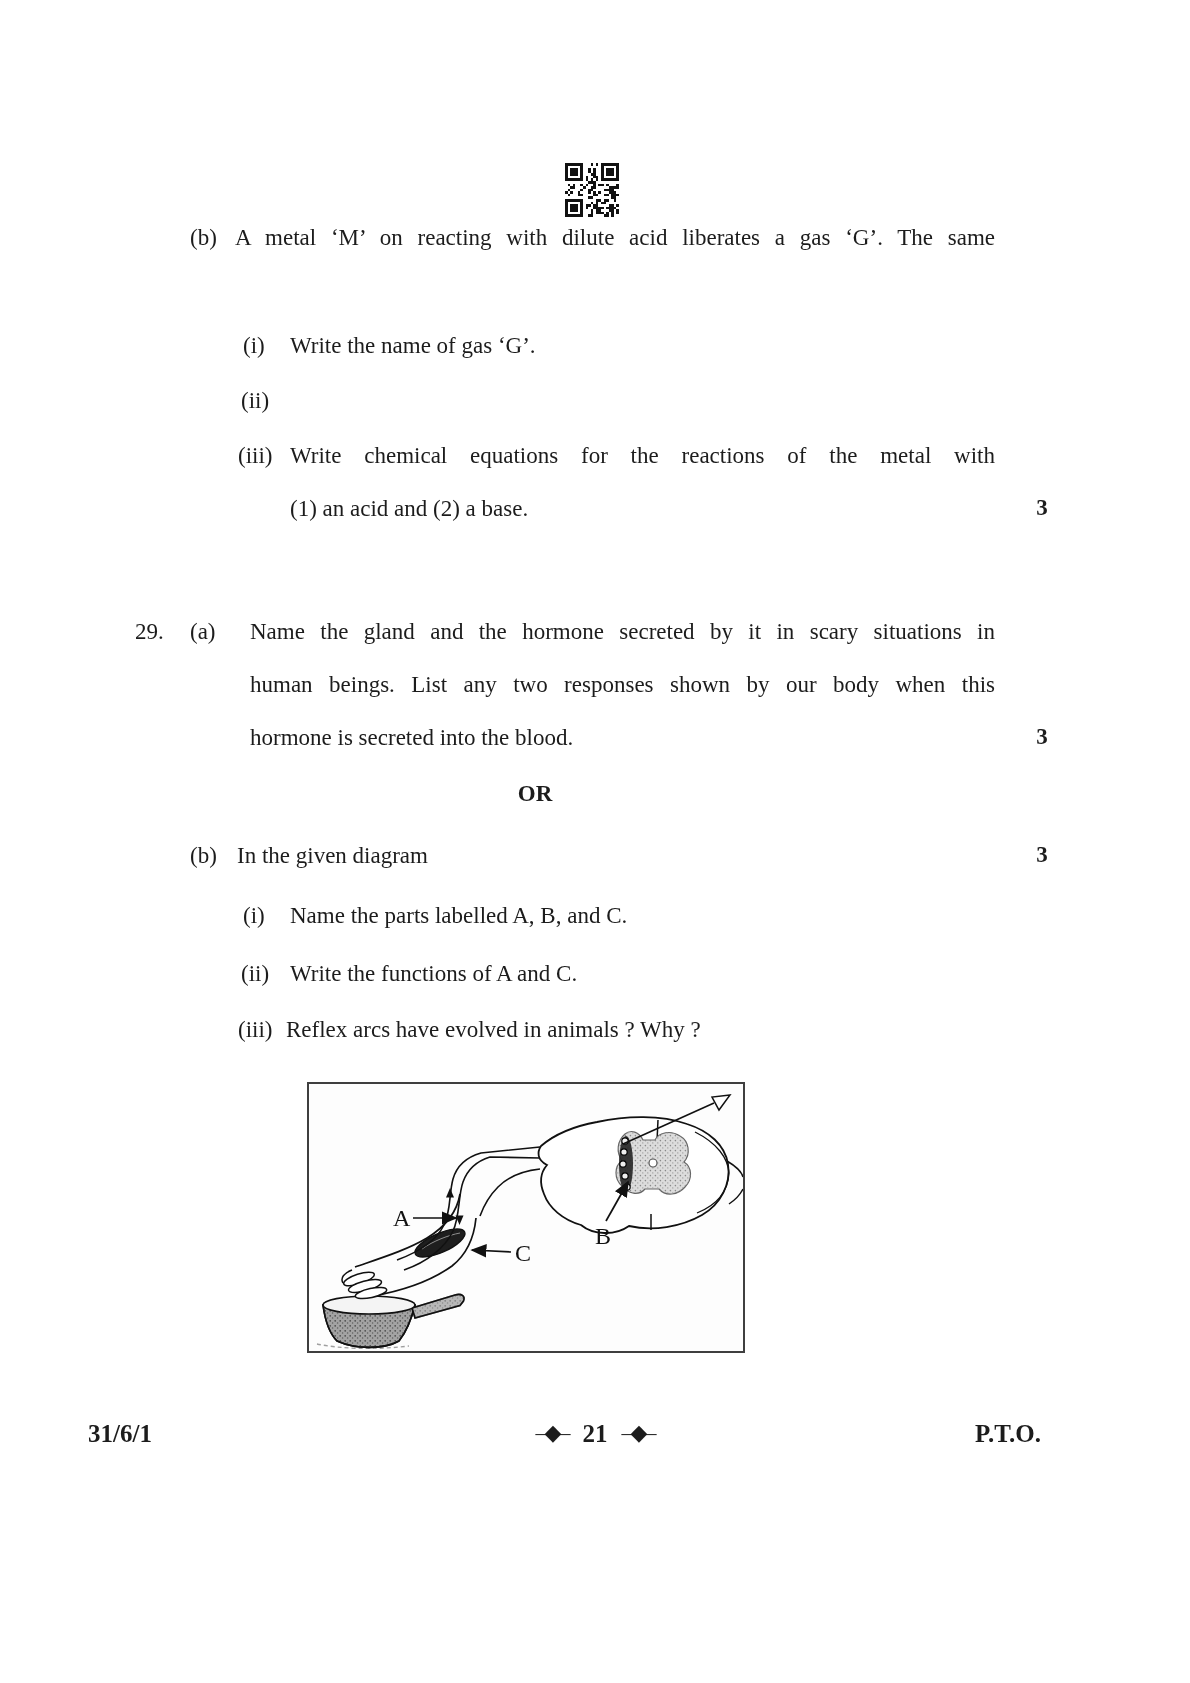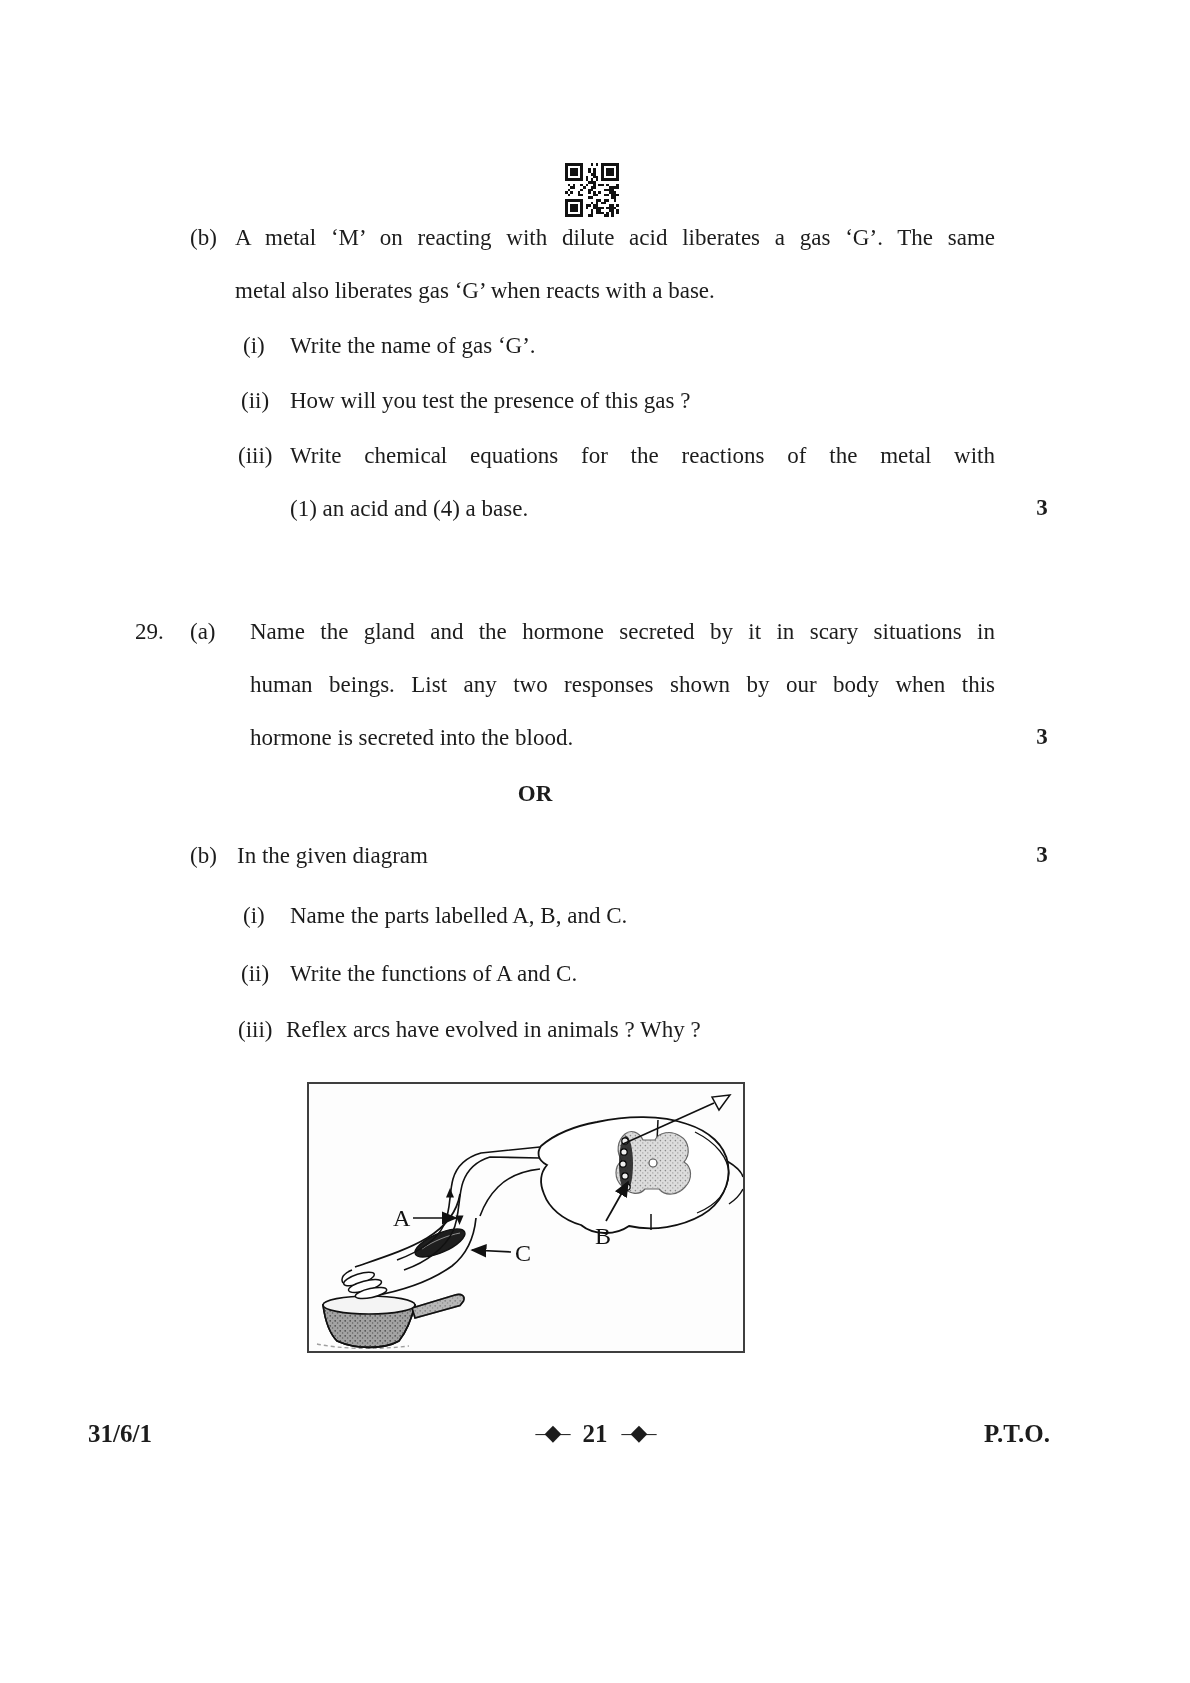--- a/index.html
+++ b/index.html
@@ -162,31 +162,29 @@
       <rect x="14" y="0" width="7" height="7" fill="#111"></rect>
       <rect x="15" y="1" width="5" height="5" fill="#fff"></rect>
       <rect x="16" y="2" width="3" height="3" fill="#111"></rect>
       <rect x="0" y="14" width="7" height="7" fill="#111"></rect>
       <rect x="1" y="15" width="5" height="5" fill="#fff"></rect>
       <rect x="2" y="16" width="3" height="3" fill="#111"></rect>
     </svg>
 
   <div class="ln" style="left:190px; top:224px;">(b)</div>
   <div class="ln just" style="left:235px; top:224px; width:760px;">A metal ‘M’ on reacting with dilute acid liberates a gas ‘G’. The same</div>
-  <div class="ln" style="left:235px; top:277px;">metal also liberates gas ‘G’ when reacts with a base.</div>
 
   <div class="ln" style="left:243px; top:332px;">(i)</div>
   <div class="ln" style="left:290px; top:332px;">Write the name of gas ‘G’.</div>
 
   <div class="ln" style="left:241px; top:387px;">(ii)</div>
-  <div class="ln" style="left:290px; top:387px;">How will you test the presence of this gas ?</div>
 
   <div class="ln" style="left:238px; top:442px;">(iii)</div>
   <div class="ln just" style="left:290px; top:442px; width:705px;">Write chemical equations for the reactions of the metal with</div>
-  <div class="ln" style="left:290px; top:495px;">(1) an acid and (4) a base.</div>
+  <div class="ln" style="left:290px; top:495px;">(1) an acid and (2) a base.</div>
   <div class="marks" style="left:1028px; top:495px;">3</div>
 
   <div class="ln" style="left:135px; top:618px;text-align:right;">29.</div>
   <div class="ln" style="left:190px; top:618px;">(a)</div>
   <div class="ln just" style="left:250px; top:618px; width:745px;">Name the gland and the hormone secreted by it in scary situations in</div>
   <div class="ln just" style="left:250px; top:671px; width:745px;">human beings. List any two responses shown by our body when this</div>
   <div class="ln" style="left:250px; top:724px;">hormone is secreted into the blood.</div>
   <div class="marks" style="left:1028px; top:724px;">3</div>
 
   <div class="ln bold center" style="left:135px; top:780px; width:800px;">OR</div>
@@ -297,15 +295,15 @@
 
       <line x1="202" y1="168" x2="163" y2="166" stroke="#111" stroke-width="1.7" marker-end="url(#ah)"></line>
       <text x="206" y="177" font-size="24" fill="#111">C</text>
     </svg>
   </div>
 
   <div class="footer-item" style="left:88px; top:1420px;">31/6/1</div>
   <div class="pagemark" style="top:1420px;">
     <span class="deco">–◆–</span><span class="num">21</span><span class="deco">–◆–</span>
   </div>
-  <div class="footer-item" style="right:140px; top:1420px; position:absolute;">P.T.O.</div>
+  <div class="footer-item" style="right:149px; top:1420px; position:absolute;">P.T.O.</div>
 
 </div>
 
 </body></html>

